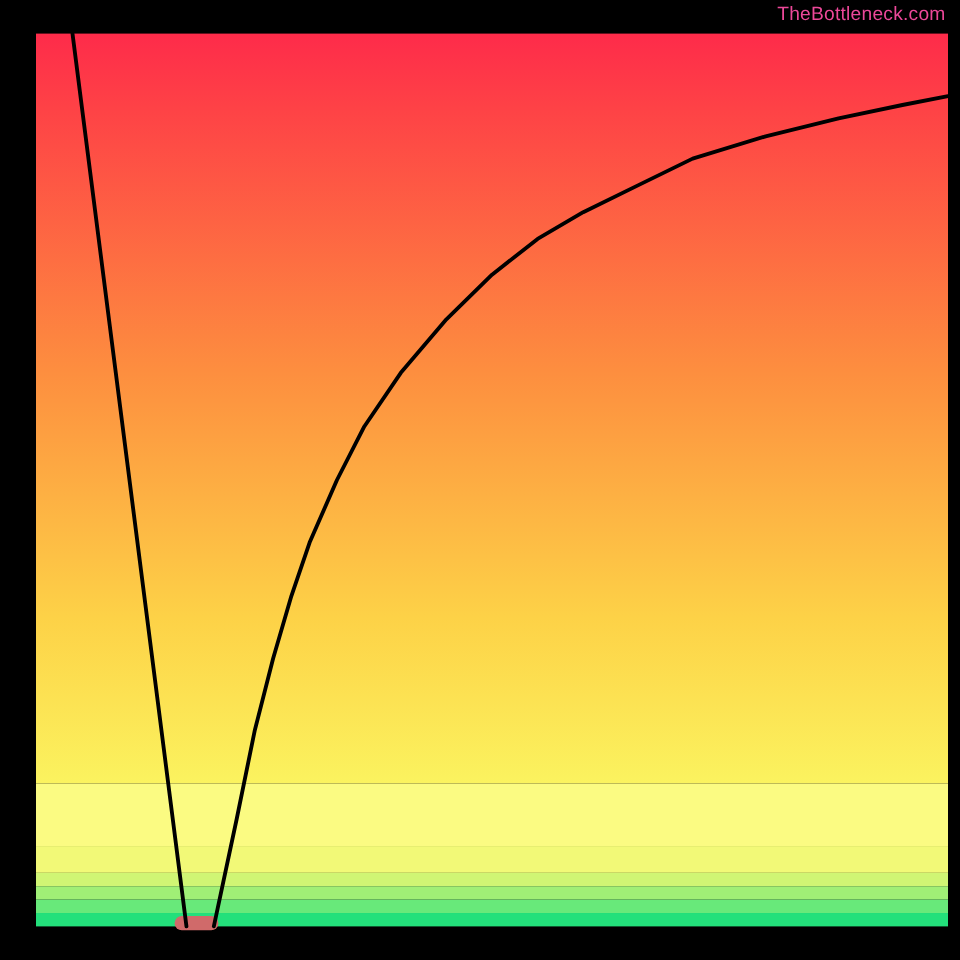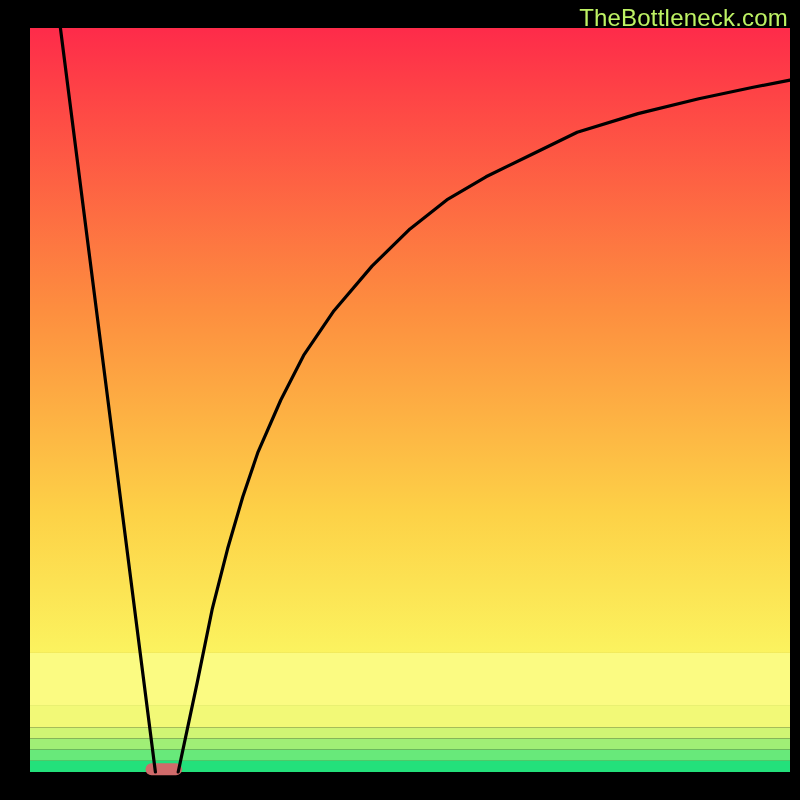--- a/index.html
+++ b/index.html
@@ -14,22 +14,22 @@
   .frame {
     position: relative;
     width: 800px;
     height: 800px;
     background: #000;
   }
   .watermark {
     position: absolute;
     top: 4px;
     right: 12px;
-    color: #bef264;
-    font-size: 24px;
+    color: #ec4899;
+    font-size: 16px;
     font-weight: 500;
     z-index: 10;
     letter-spacing: 0.2px;
   }
   svg {
     position: absolute;
     top: 0;
     left: 0;
   }
 </style>

